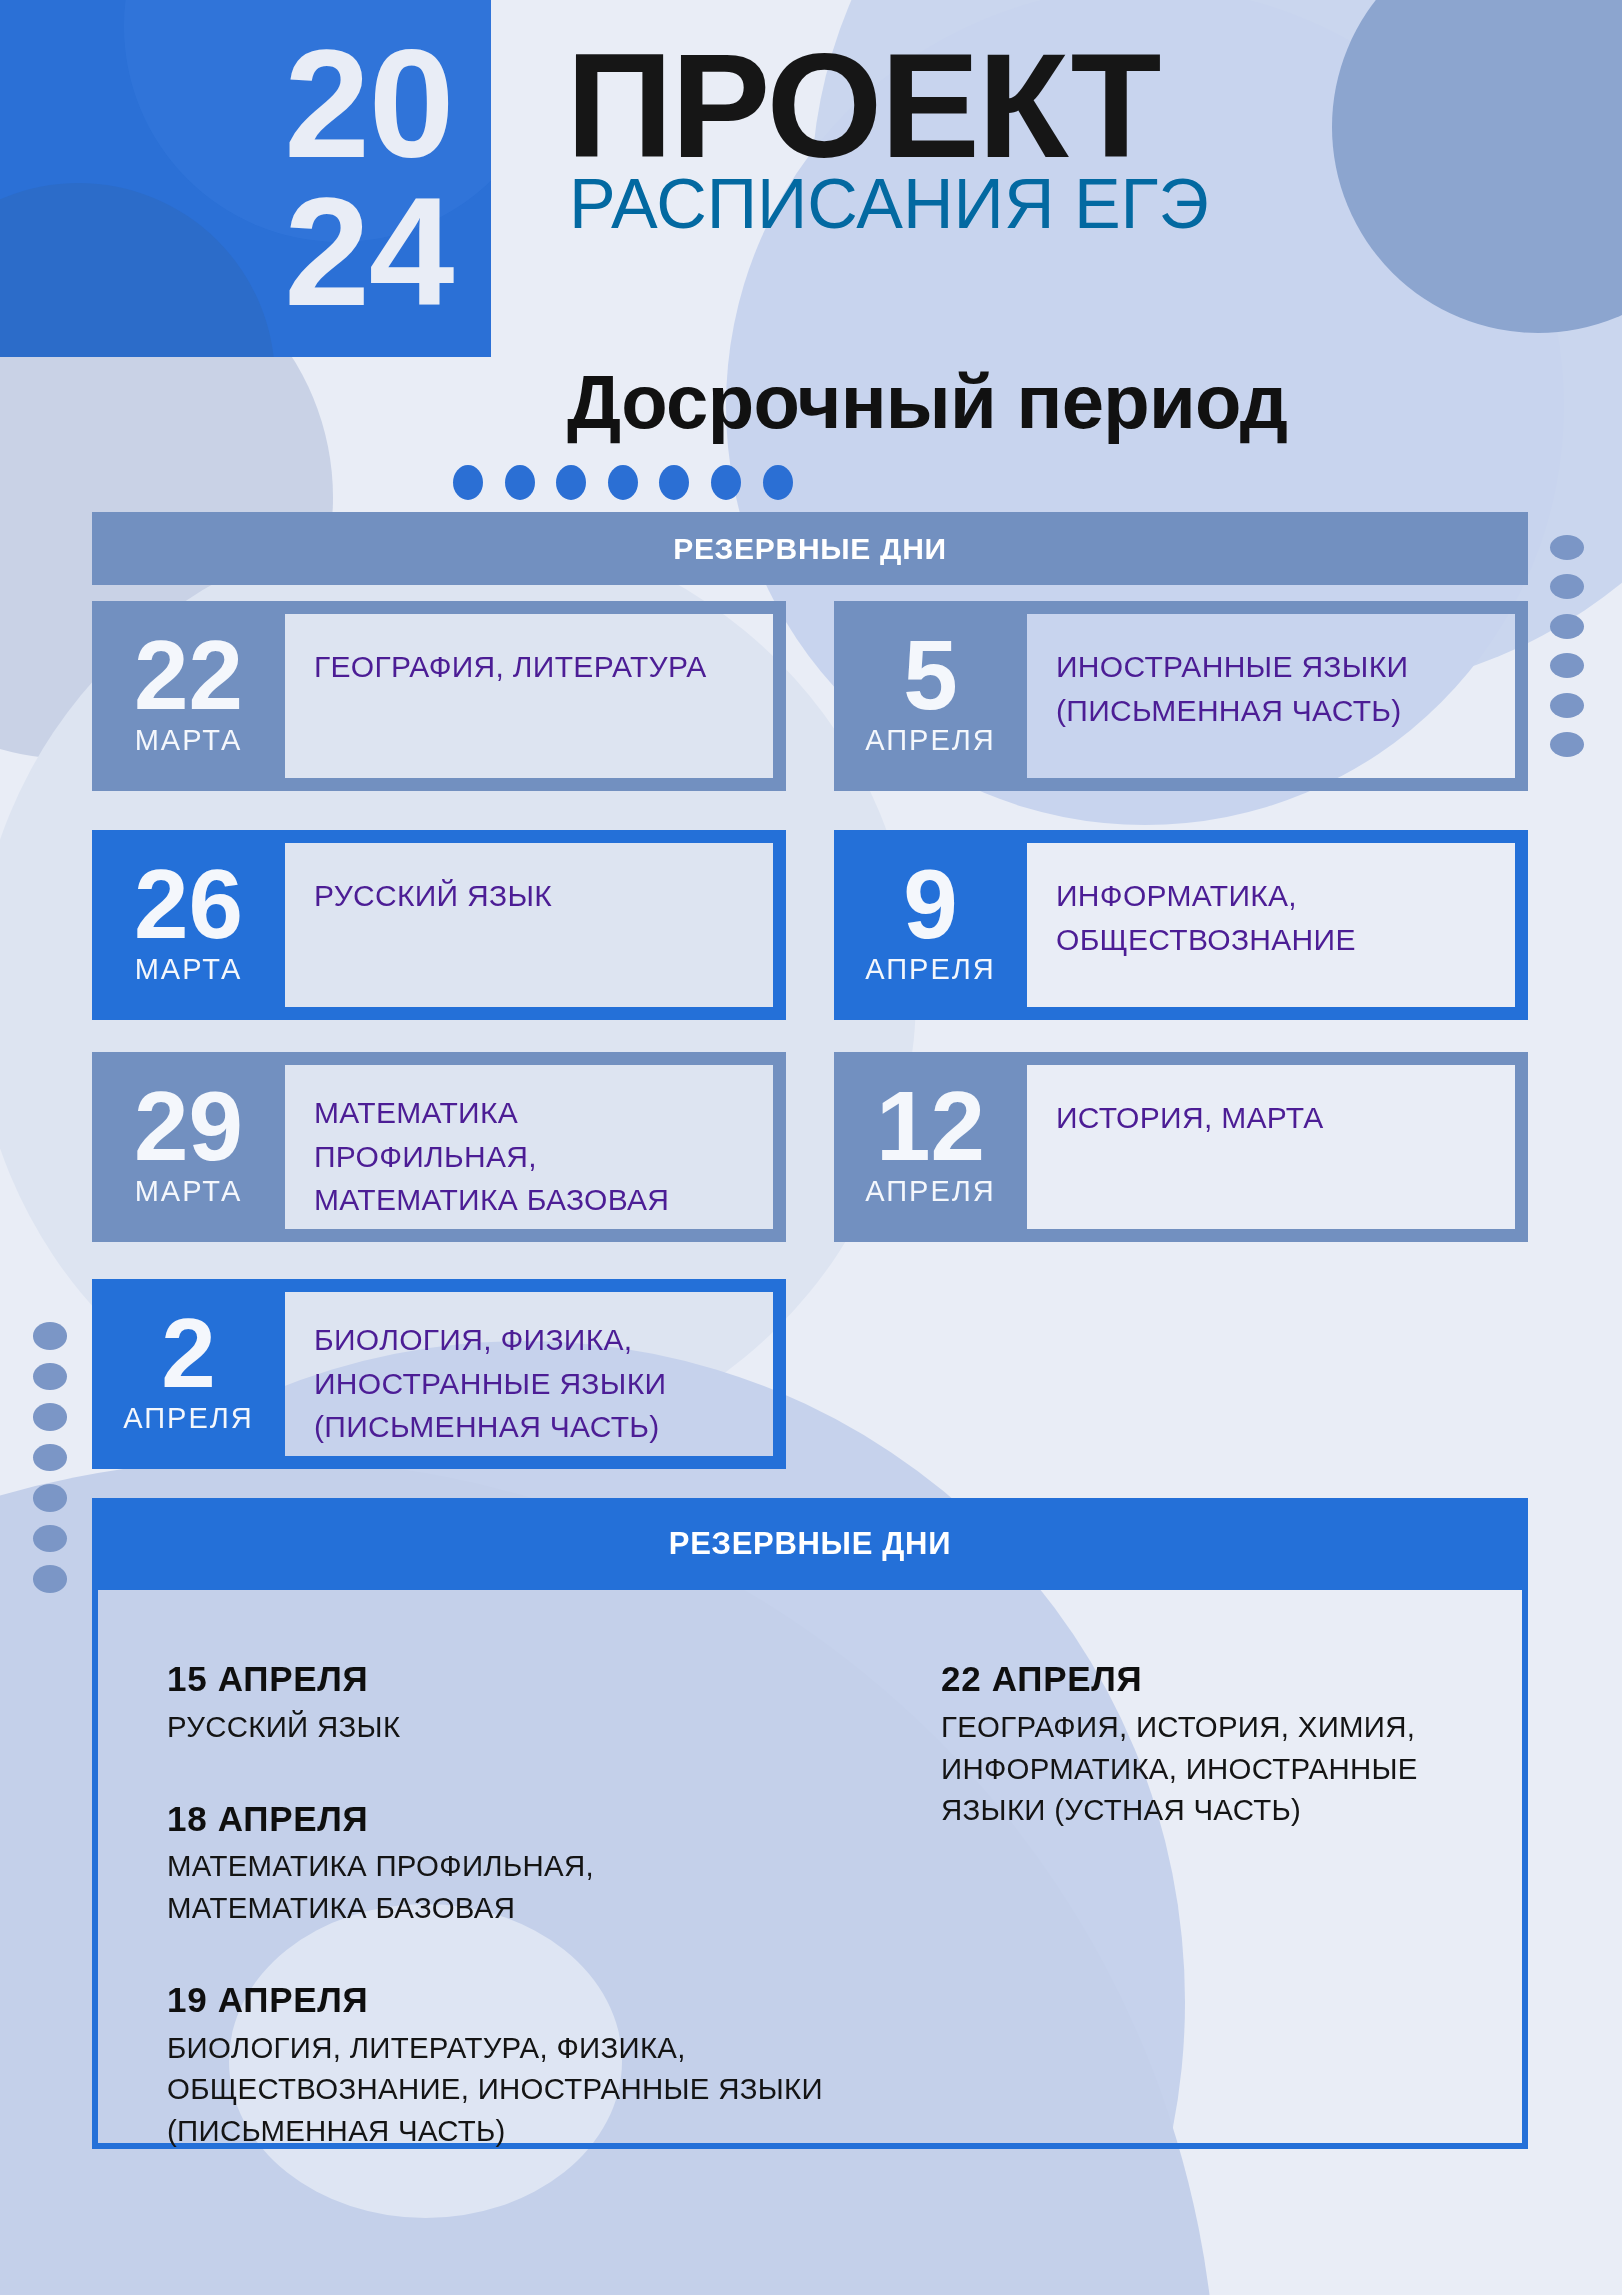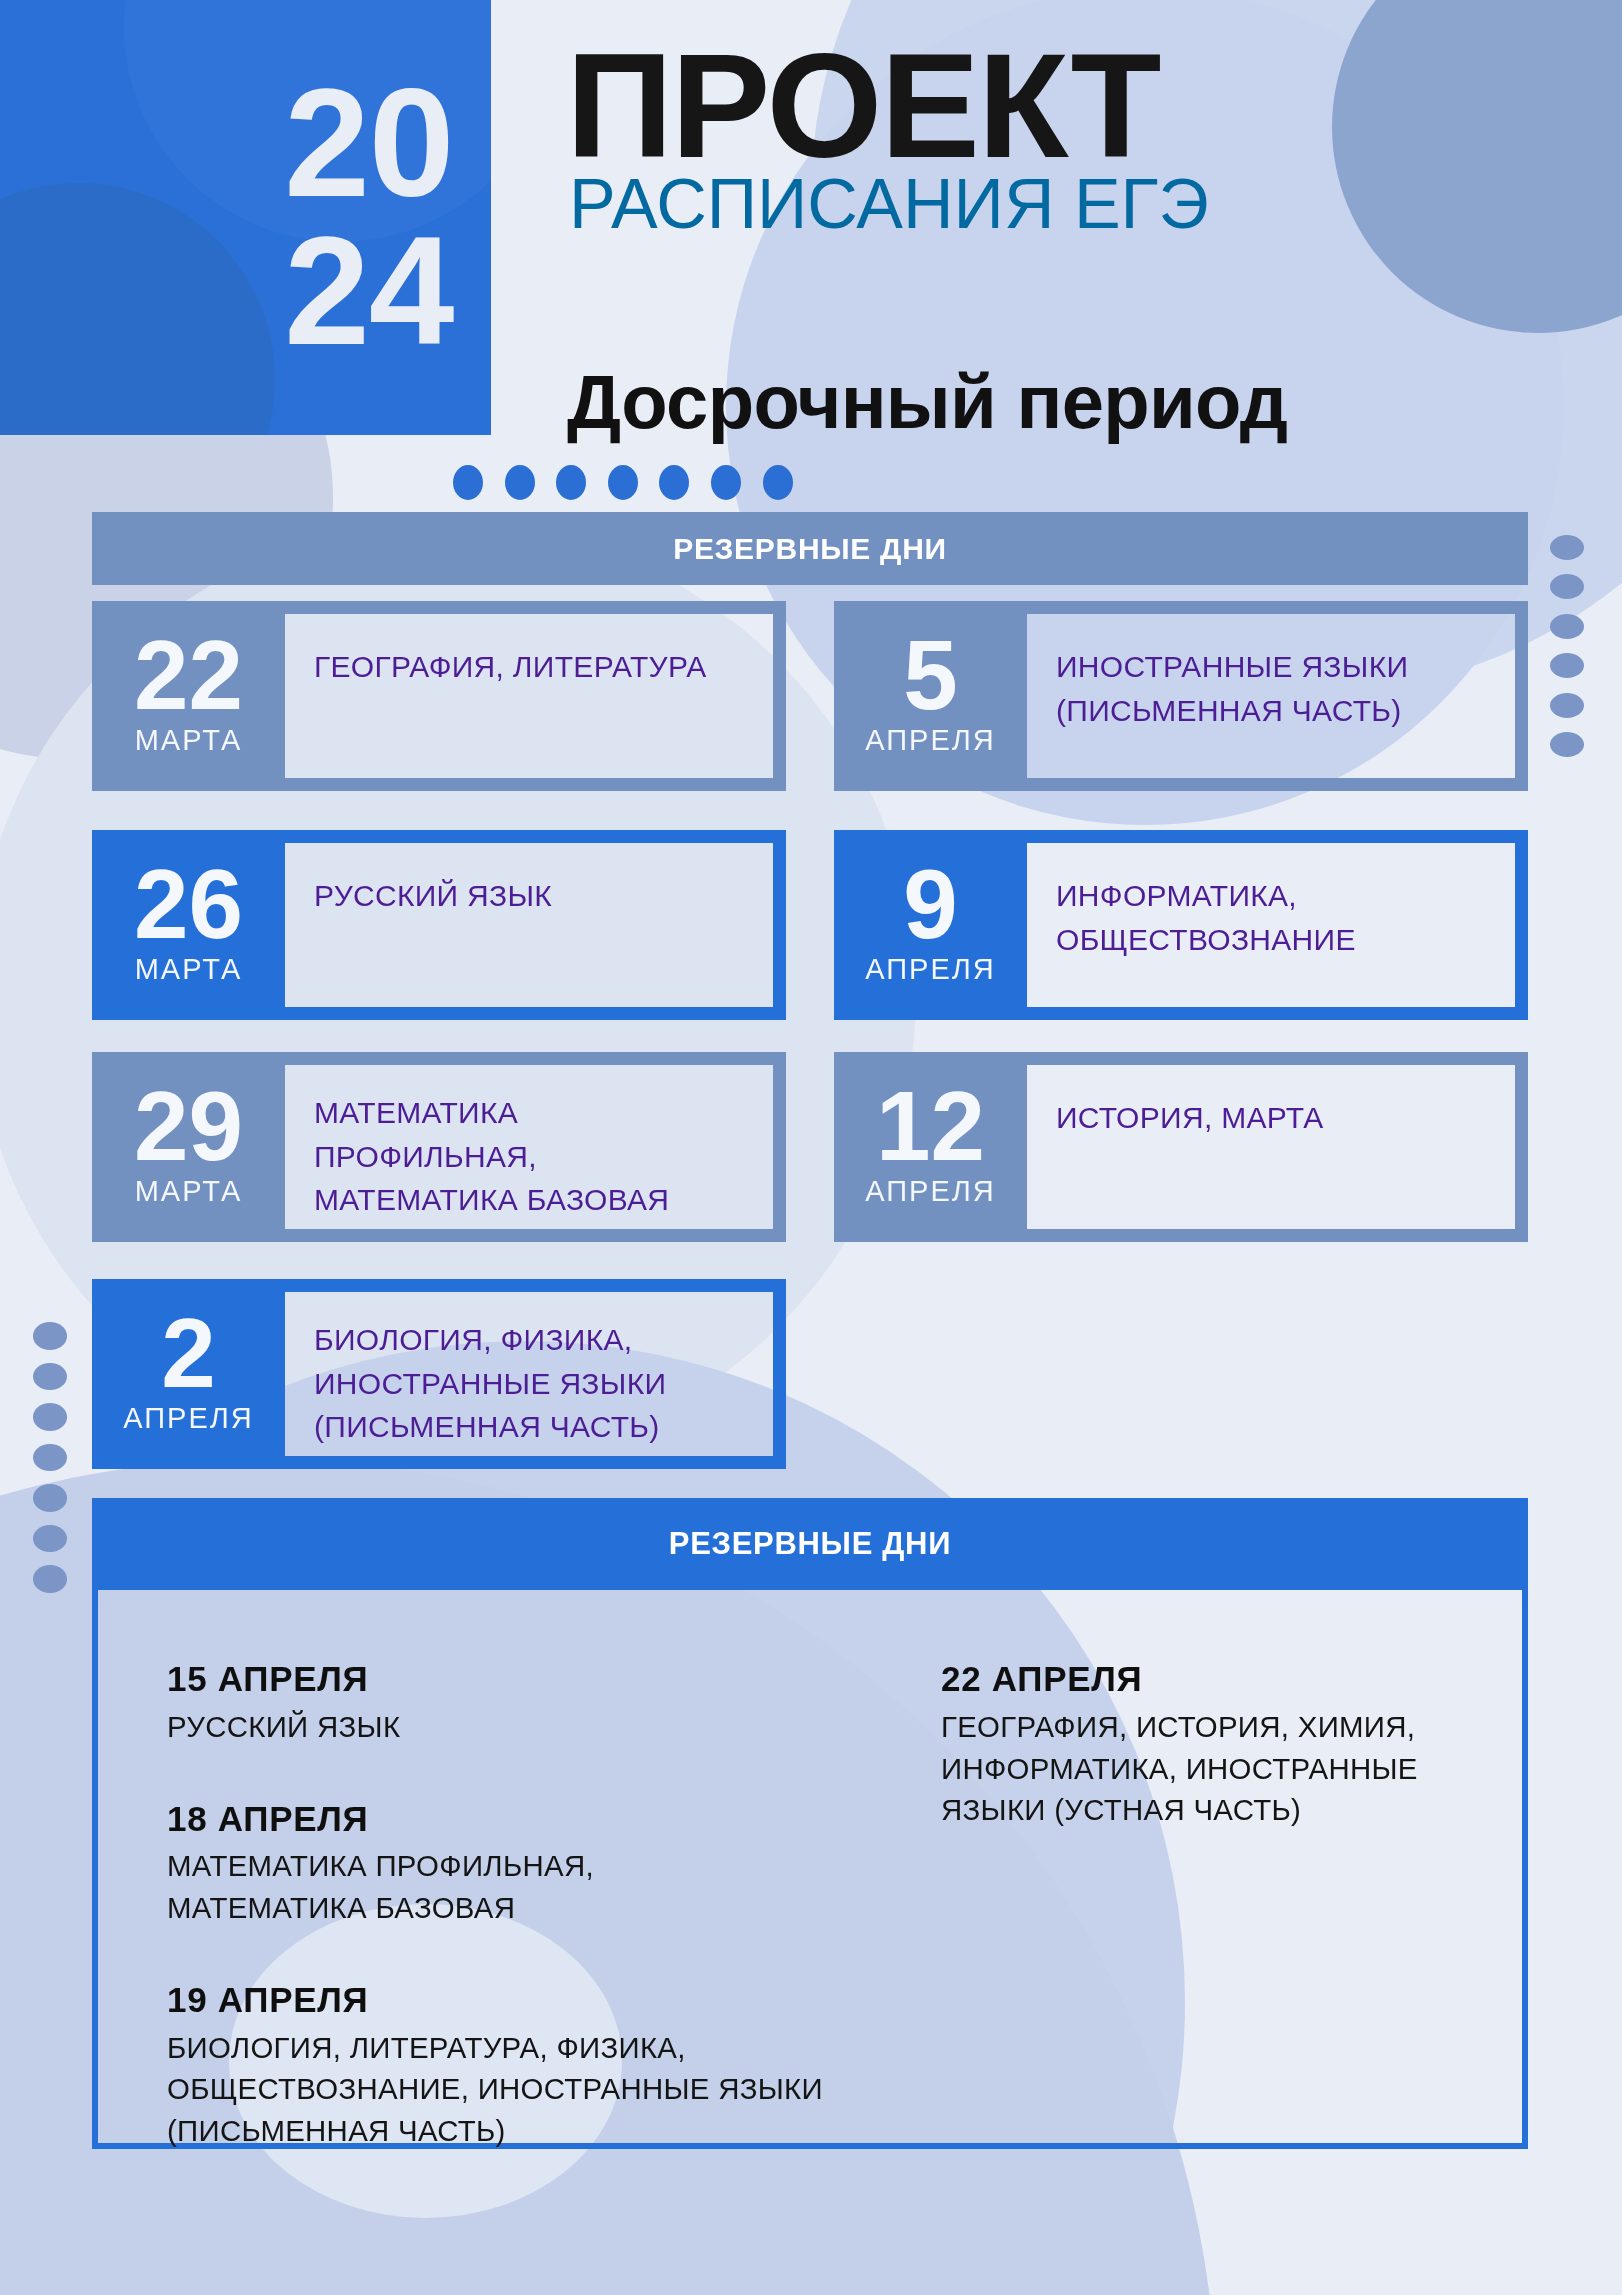--- a/index.html
+++ b/index.html
@@ -13,21 +13,21 @@
   .c-top-a{left:811px;top:-301px;width:995px;height:995px;background:#cad6ee;}
   .c-top-b{left:726px;top:-13px;width:838px;height:838px;background:#c8d4ee;}
   .c-top-right{left:1332px;top:-79px;width:412px;height:412px;background:#8ca5cf;}
   .c-left-grey{left:-190px;top:236px;width:523px;height:523px;background:#c9d2e6;}
   .c-mid-light{left:-26px;top:523px;width:942px;height:942px;background:#dde4f1;}
   .c-lower-mid{left:-137px;top:1341px;width:1322px;height:1322px;background:#c6d2ec;}
   .c-big-bottom{left:-694px;top:1459px;width:1911px;height:1911px;background:#c4d0ea;}
   .c-light-ellipse{left:229px;top:1904px;width:393px;height:314px;background:#dee5f3;}
 
   .year-square{
-    position:absolute;left:0;top:0;width:491px;height:435px;background:#2b70d6;
+    position:absolute;left:0;top:0;width:491px;height:357px;background:#2b70d6;
     overflow:hidden;z-index:5;
   }
   .sq-c1{left:-118px;top:183px;width:393px;height:393px;background:#2c6cc9;}
   .sq-c2{left:124px;top:-190px;width:432px;height:432px;background:#3578dc;opacity:.55;}
   .year-text{
     position:absolute;inset:0;display:flex;flex-direction:column;
     justify-content:center;align-items:flex-end;padding-right:38px;
     font-size:154px;font-weight:700;line-height:.96;color:#e9edf6;letter-spacing:-1.3px;
   }
   .title{position:absolute;left:566px;top:31px;font-size:149px;font-weight:700;

